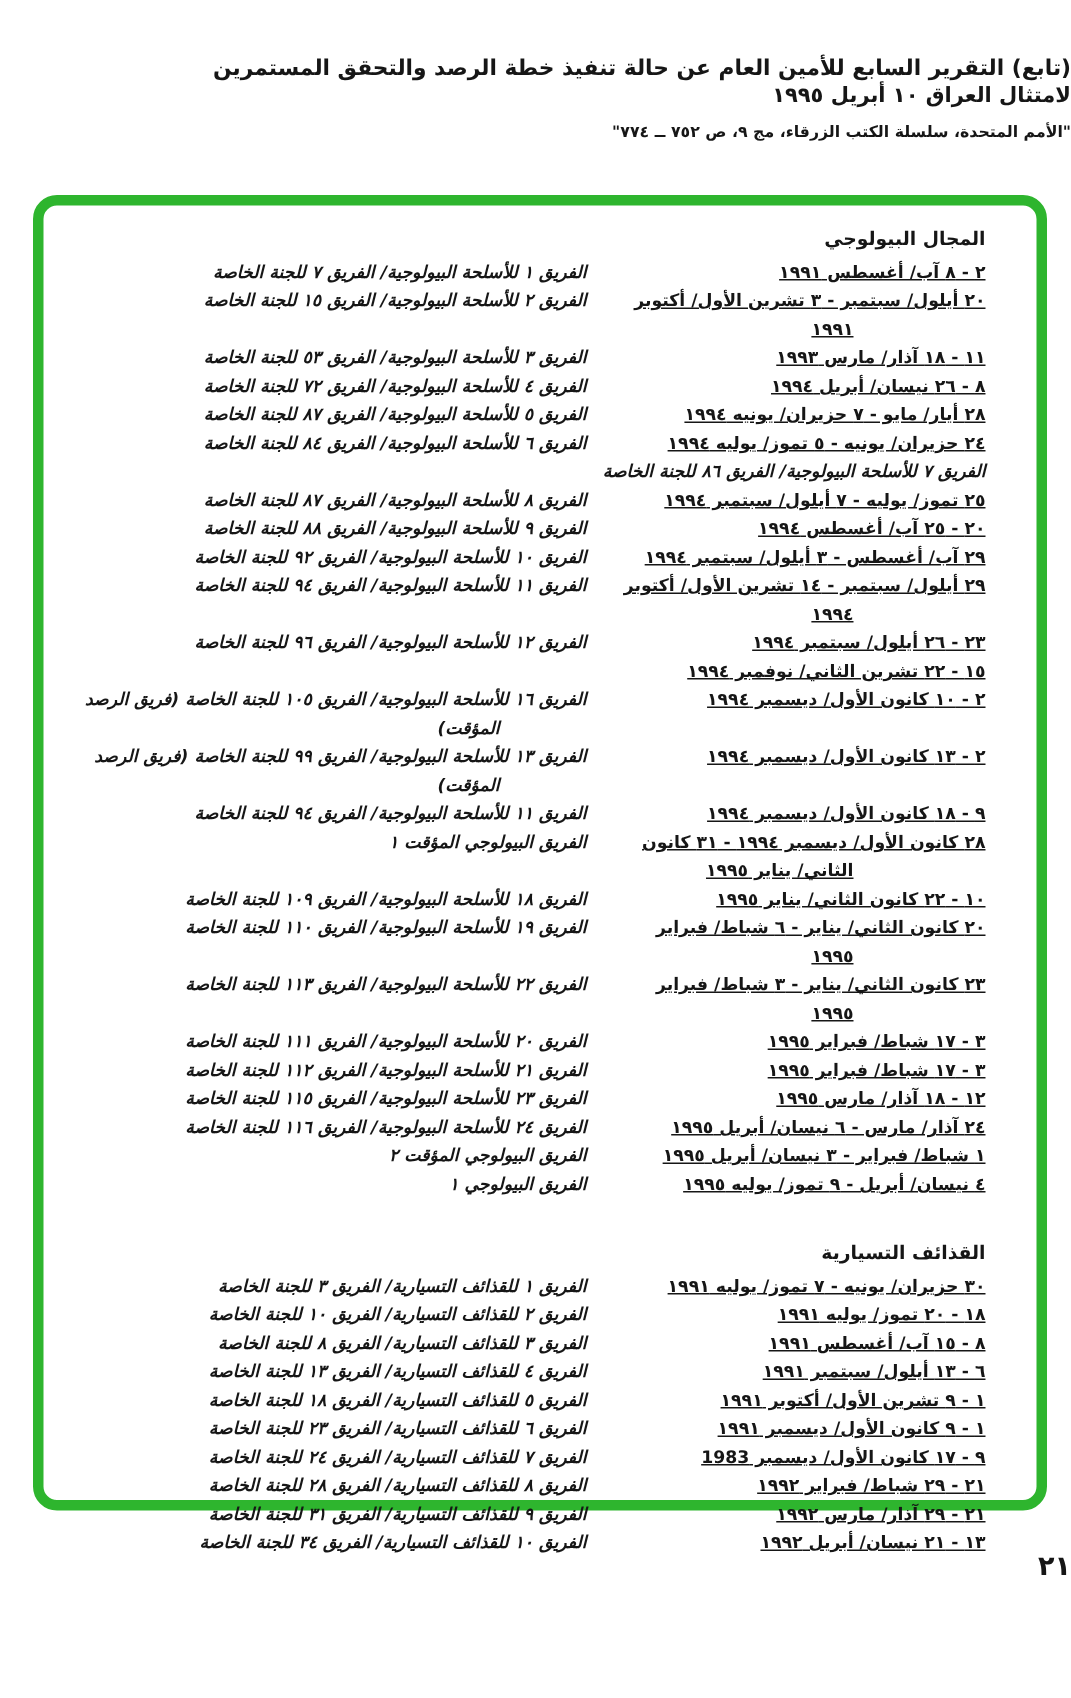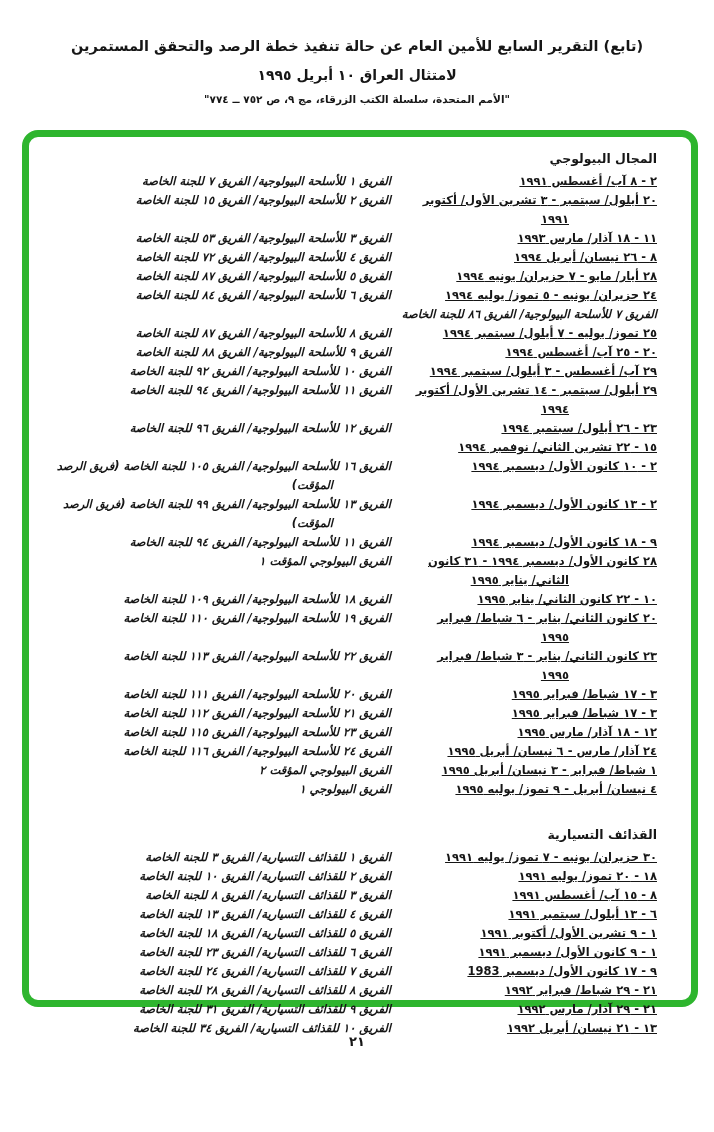--- a/index.html
+++ b/index.html
@@ -1,42 +1,42 @@
 <!DOCTYPE html>
 <html lang="ar"><head>
 <meta charset="utf-8">
 <style>
   html,body{margin:0;padding:0;}
   body{
     width:714px;height:1132px;background:#ffffff;position:relative;
     font-family:"DejaVu Sans", sans-serif;color:#161616;overflow:hidden;
   }
-  .header{ text-align:center; padding-top:36px; direction:rtl; font-weight:bold;}
+  .header{ text-align:right; padding-top:36px; direction:rtl; font-weight:bold;}
   .title-1{font-size:14.5px; line-height:20px;}
-  .title-2{font-size:14px; margin-top:11px;}
+  .title-2{font-size:14px; }
   .source-line{font-size:10.5px; margin-top:10px;}
   .green-box{
     position:absolute; left:22px; top:130px; width:676px; height:877px;
     box-sizing:border-box; border:7px solid #2eb52e; border-radius:16px;
     padding:12px 34px 0 26px; direction:rtl;
   }
   .section + .section{ margin-top:26px; }
   .section-title{ font-weight:bold; font-size:12.5px; line-height:19px; margin-bottom:4px; }
   .row{ display:flex; font-size:11.5px; font-weight:bold; line-height:19px; }
   .date-cell{
     flex:0 0 266px; box-sizing:border-box;
     padding-left:22px; padding-right:88px; text-indent:-88px;text-decoration:underline;
   }
   .team-cell{
     flex:1 1 auto; box-sizing:border-box;
     padding-right:58px; text-indent:-58px;font-style:italic;
   }
   .page-number{
-    position:absolute; top:1034px; left:0; right:0; text-align:center;
-    font-size:13px; font-weight:bold;
+    position:absolute; top:1034px; left:0; right:0; text-align:right;
+    font-size:18px; font-weight:bold;
   }
 </style>
 </head>
 <body>
 
 <div class="header">
   <div class="title-1">(تابع) التقرير السابع للأمين العام عن حالة تنفيذ خطة الرصد والتحقق المستمرين</div>
   <div class="title-2">لامتثال العراق ١٠ أبريل ١٩٩٥</div>
   <div class="source-line">"الأمم المتحدة، سلسلة الكتب الزرقاء، مج ٩، ص ٧٥٢ ــ ٧٧٤"</div>
 </div>

